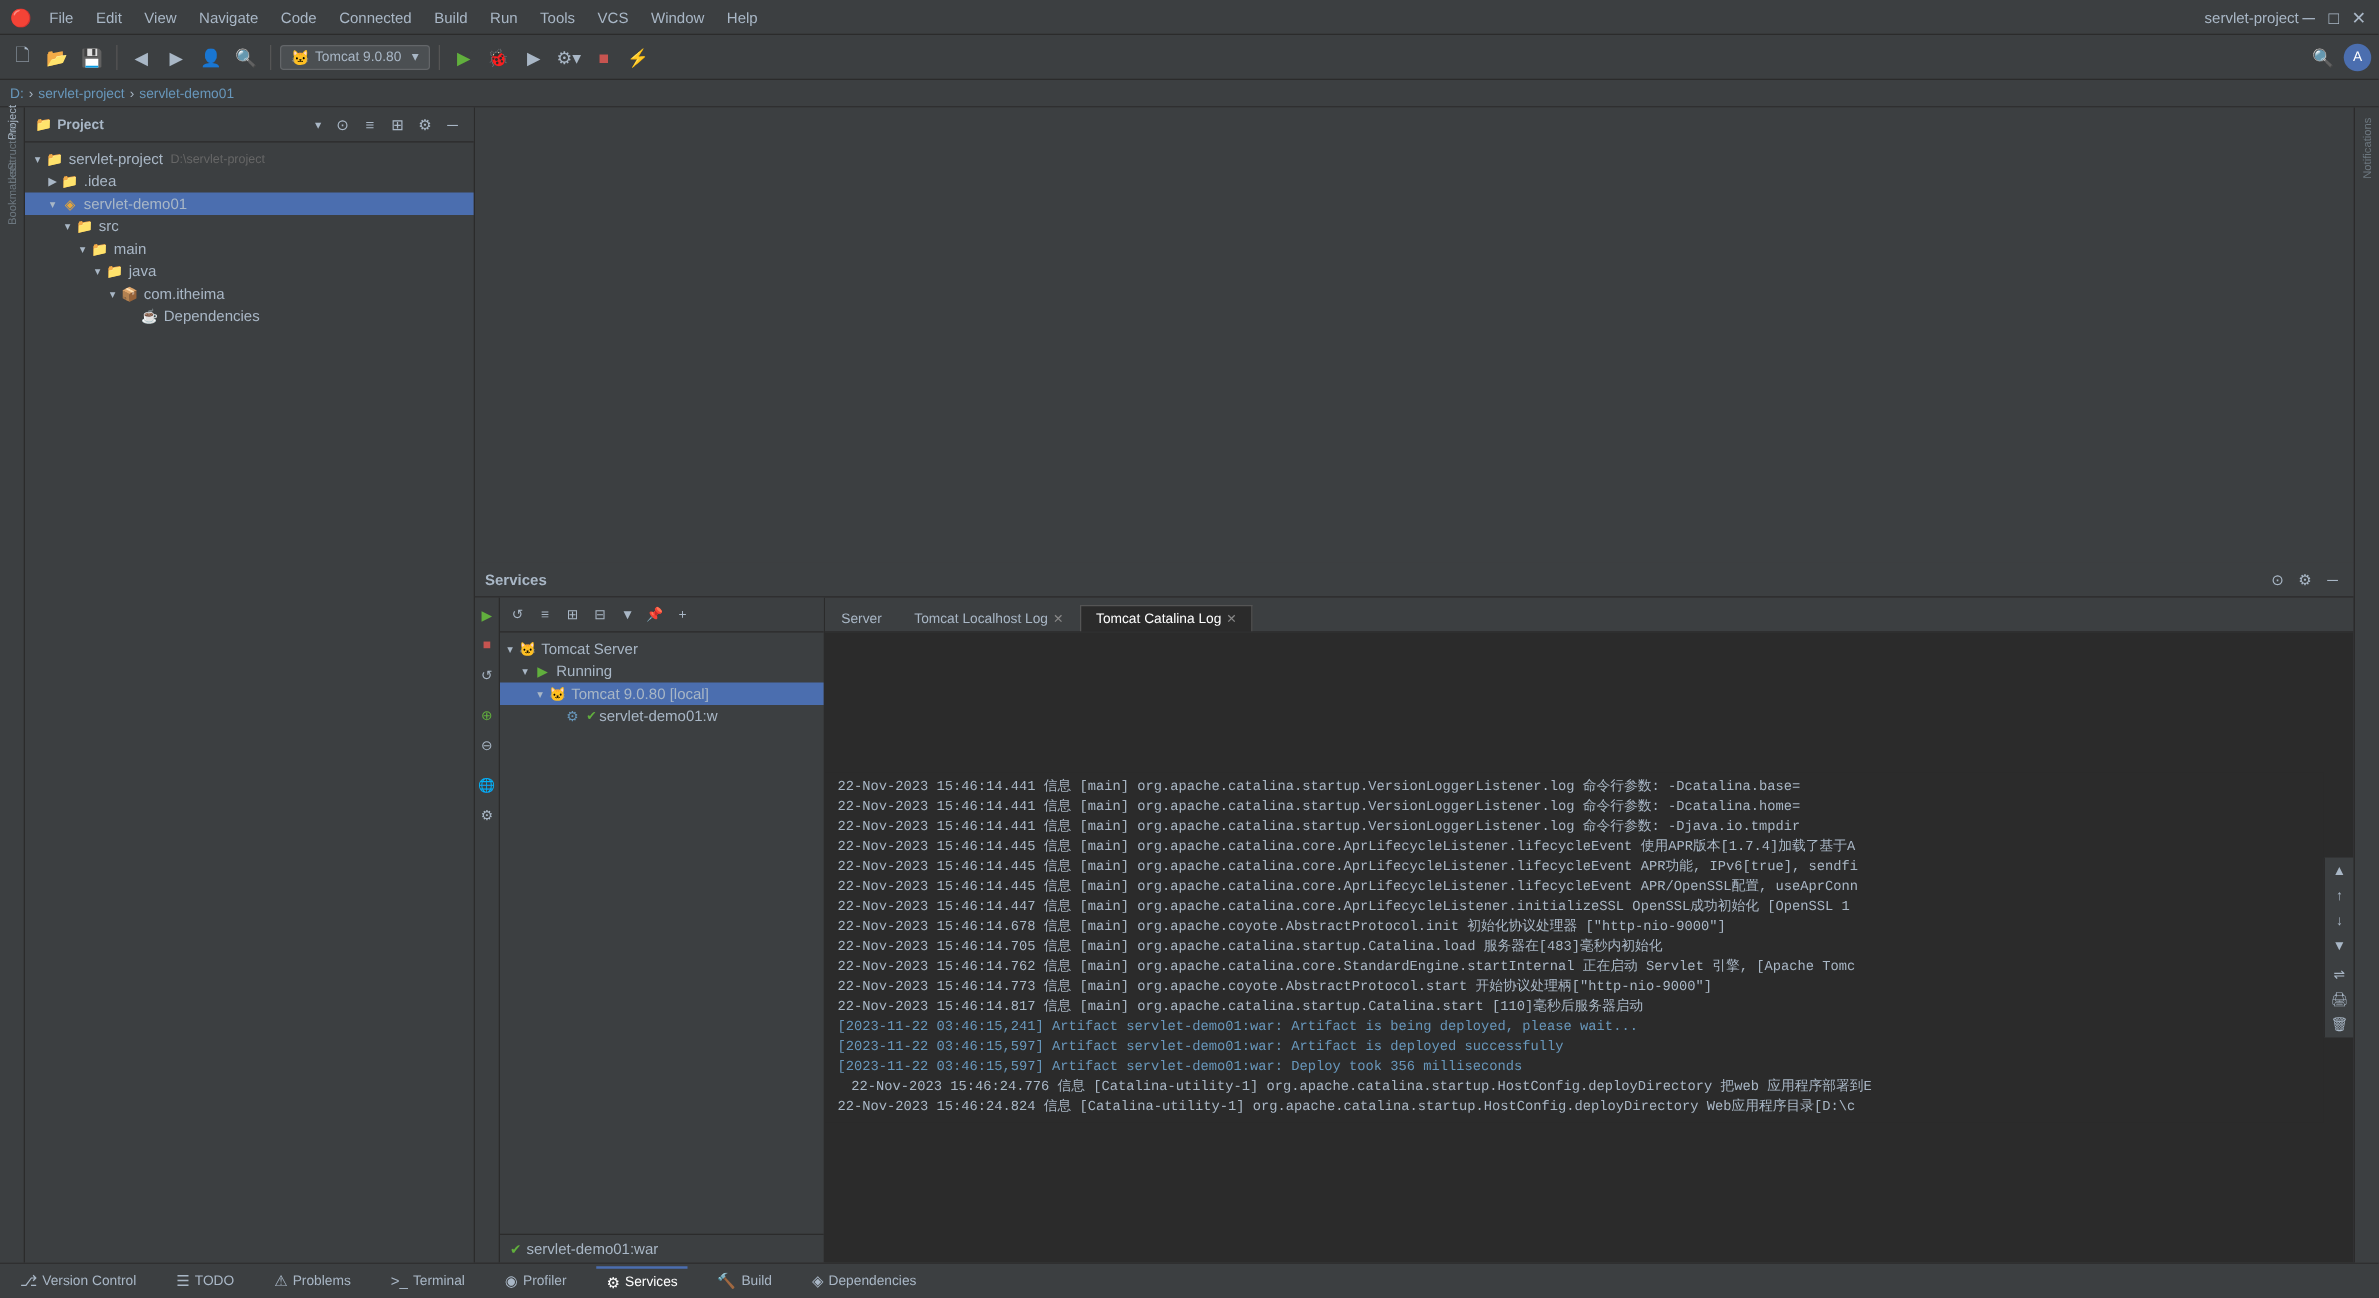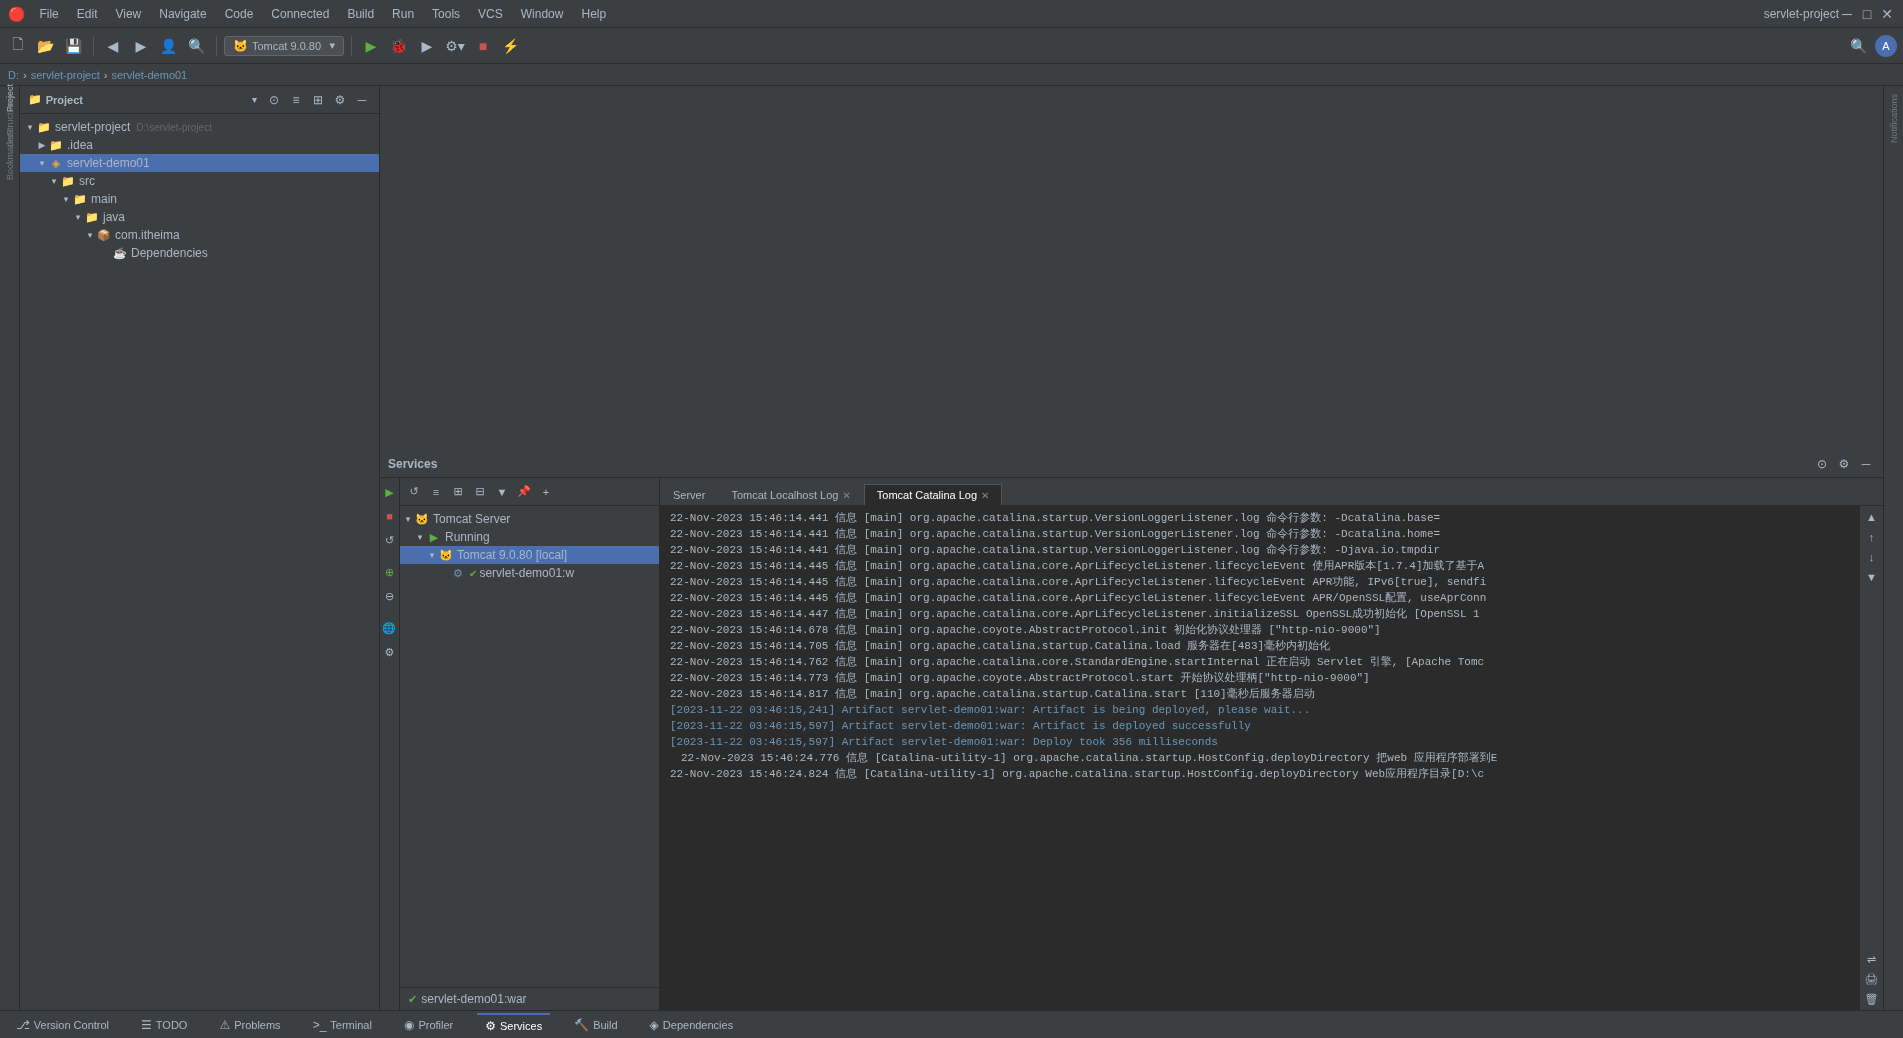--- a/index.html
+++ b/index.html
@@ -313,21 +313,21 @@
             </div>
             <div class="log-tab">
               <span>Tomcat Localhost Log</span>
               <span class="log-tab-close">✕</span>
             </div>
             <div class="log-tab active">
               <span>Tomcat Catalina Log</span>
               <span class="log-tab-close">✕</span>
             </div>
           </div>
-          <div style="display:flex; flex:1; overflow:hidden;">
+          <div style="display:flex; flex:1; overflow:hidden;align-items:center;">
             <div id="log-content">
                 <div class="log-line" style="color: rgb(169, 183, 198);">22-Nov-2023 15:46:14.441 信息 [main] org.apache.catalina.startup.VersionLoggerListener.log 命令行参数:  -Dcatalina.base=</div>
                 <div class="log-line" style="color: rgb(169, 183, 198);">22-Nov-2023 15:46:14.441 信息 [main] org.apache.catalina.startup.VersionLoggerListener.log 命令行参数:  -Dcatalina.home=</div>
                 <div class="log-line" style="color: rgb(169, 183, 198);">22-Nov-2023 15:46:14.441 信息 [main] org.apache.catalina.startup.VersionLoggerListener.log 命令行参数:  -Djava.io.tmpdir</div>
                 <div class="log-line" style="color: rgb(169, 183, 198);">22-Nov-2023 15:46:14.445 信息 [main] org.apache.catalina.core.AprLifecycleListener.lifecycleEvent 使用APR版本[1.7.4]加载了基于A</div>
                 <div class="log-line" style="color: rgb(169, 183, 198);">22-Nov-2023 15:46:14.445 信息 [main] org.apache.catalina.core.AprLifecycleListener.lifecycleEvent APR功能, IPv6[true], sendfi</div>
                 <div class="log-line" style="color: rgb(169, 183, 198);">22-Nov-2023 15:46:14.445 信息 [main] org.apache.catalina.core.AprLifecycleListener.lifecycleEvent APR/OpenSSL配置, useAprConn</div>
                 <div class="log-line" style="color: rgb(169, 183, 198);">22-Nov-2023 15:46:14.447 信息 [main] org.apache.catalina.core.AprLifecycleListener.initializeSSL OpenSSL成功初始化 [OpenSSL 1</div>
                 <div class="log-line" style="color: rgb(169, 183, 198);">22-Nov-2023 15:46:14.678 信息 [main] org.apache.coyote.AbstractProtocol.init 初始化协议处理器 ["http-nio-9000"]</div>
                 <div class="log-line" style="color: rgb(169, 183, 198);">22-Nov-2023 15:46:14.705 信息 [main] org.apache.catalina.startup.Catalina.load 服务器在[483]毫秒内初始化</div>

